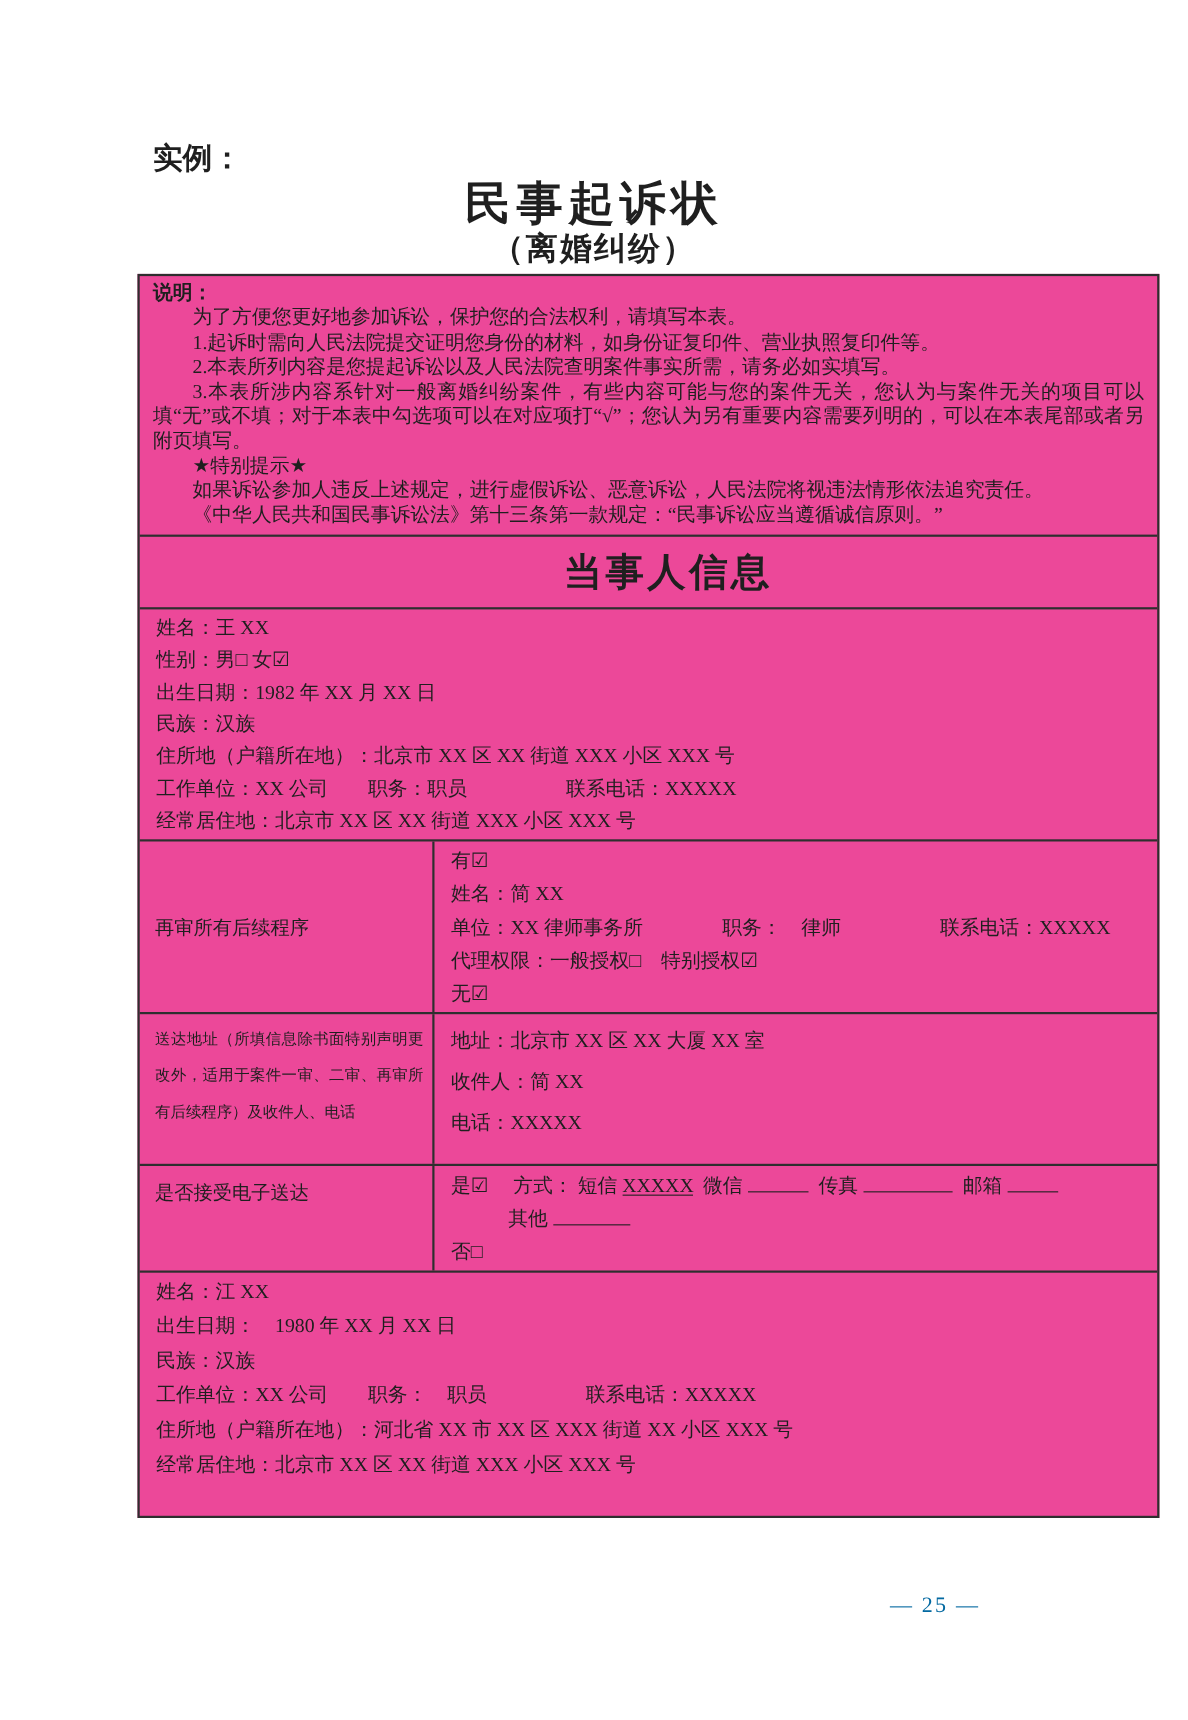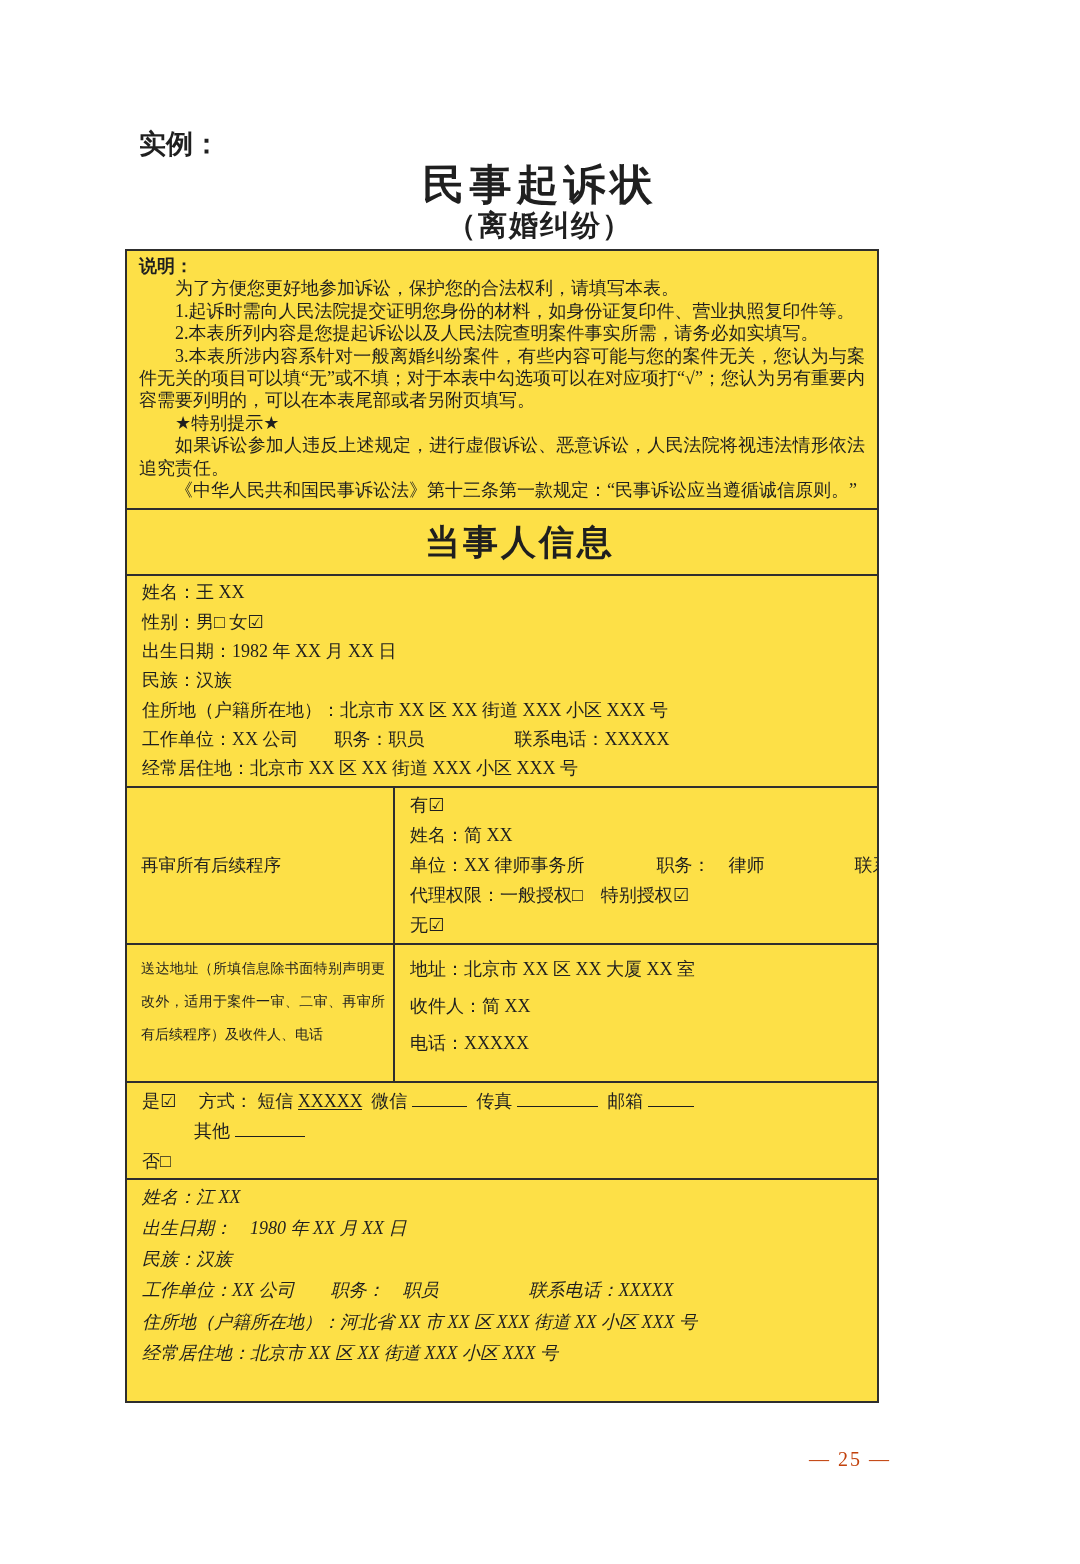--- a/index.html
+++ b/index.html
@@ -39,23 +39,23 @@
     text-align: center;
     font-size: 29px;
     font-weight: 700;
     letter-spacing: 2px;
   }
 
   .form-table {
     position: absolute;
     left: 125px;
     top: 249px;
-    width: 754px;
+    width: 929px;
     border: 2px solid #2e2e2e;
-    background: #fde047;
+    background: #ec4899;
   }
   .row { border-top: 2px solid #2e2e2e; }
   .row:first-child { border-top: none; }
   .two-col { display: flex; align-items: stretch; }
 
   
   .instructions {
     padding: 4px 12px 7px 12px;
     font-size: 18px;
     line-height: 22.4px;
@@ -112,21 +112,21 @@
   }
   .delivery-row .fline { line-height: 37px; }
   .delivery-row .cell-content { padding-top: 6px; }
 
   .electronic-row { min-height: 93px; }
   .electronic-row .fline { line-height: 30px; }
   .electronic-row .cell-content { padding-top: 3px; }
   .other-line { margin-left: 52px; }
 
   .defendant-row { min-height: 223px; }
-  .defendant-row .fline { line-height: 31.3px; font-style: italic; }
+  .defendant-row .fline { line-height: 31.3px; }
 
   
   .blank {
     display: inline-block;
     border-bottom: 1.5px solid #1f1f1f;
     height: 20px;
     vertical-align: baseline;
     text-align: center;
     line-height: 22px;
   }
@@ -139,21 +139,21 @@
   .gap-s { margin-left: 5px; }
 
   .page-number {
     position: absolute;
     left: 760px;
     top: 1448px;
     width: 180px;
     text-align: center;
     font-size: 20px;
     letter-spacing: 2px;
-    color: #c2410c;
+    color: #0369a1;
   }
 </style>
 </head>
 <body>
 
 <div class="sheet">
 
   <div class="example-label">实例：</div>
   <h1 class="doc-title">民事起诉状</h1>
   <div class="doc-subtitle">（离婚纠纷）</div>
@@ -201,20 +201,21 @@
     <div class="row two-col delivery-row">
       <div class="cell-label">送达地址（所填信息除书面特别声明更改外，适用于案件一审、二审、再审所有后续程序）及收件人、电话</div>
       <div class="cell-content">
         <div class="fline">地址：北京市 XX 区 XX 大厦 XX 室</div>
         <div class="fline">收件人：简 XX</div>
         <div class="fline">电话：XXXXX</div>
       </div>
     </div>
 
     <div class="row two-col electronic-row">
+      <div class="cell-label top">是否接受电子送达</div>
       <div class="cell-content">
         <div class="fline">
           <span>是☑</span>
           <span class="gap-l">方式：</span>
           <span>短信</span>
           <span class="blank w64">XXXXX</span>
           <span class="gap-s">微信</span>
           <span class="blank w55"></span>
           <span class="gap-s">传真</span>
           <span class="blank w81"></span>

